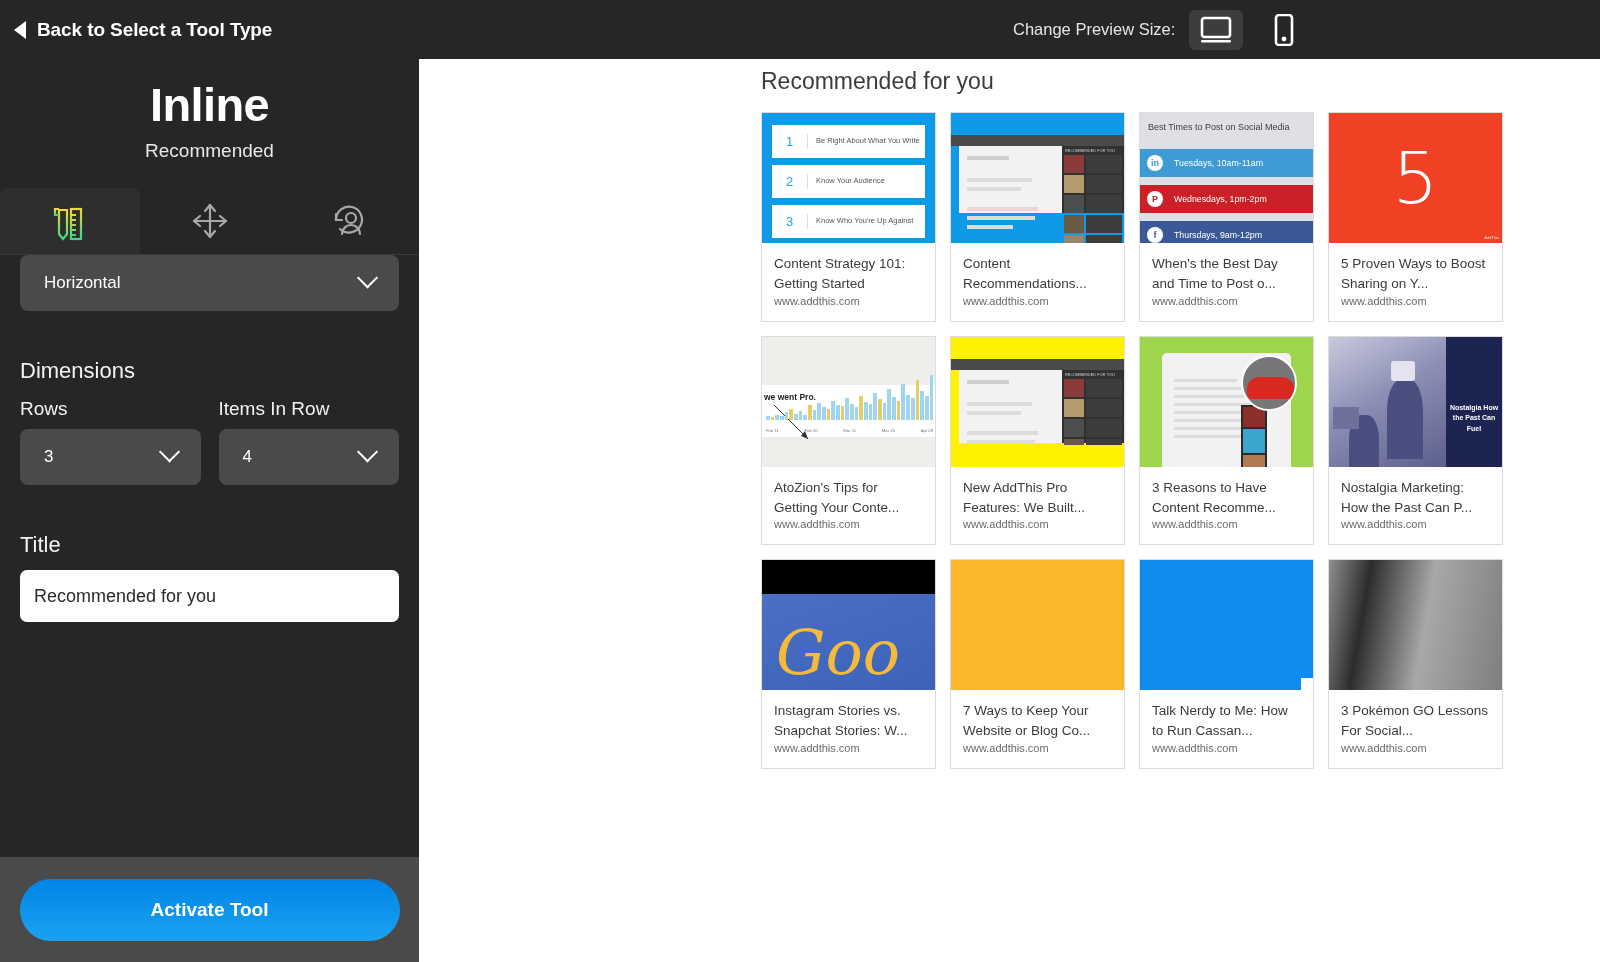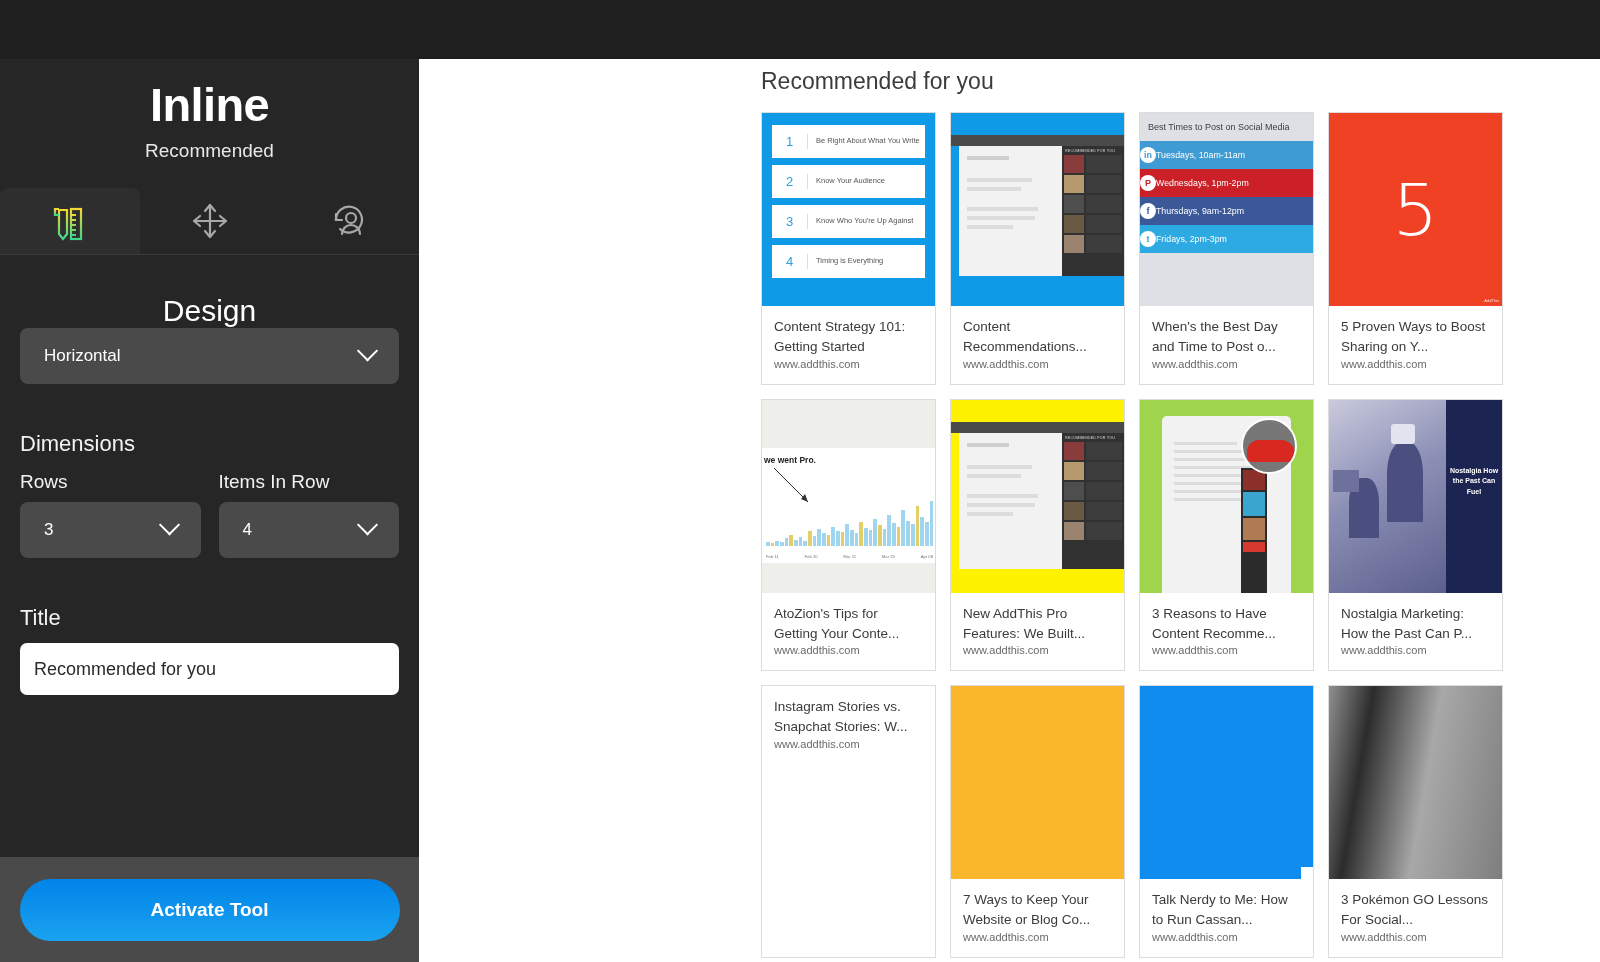--- a/index.html
+++ b/index.html
@@ -104,21 +104,21 @@
   }
   .grid {
     position: absolute; left: 342px; top: 53px;
     display: grid; grid-template-columns: repeat(4, 175px);
     gap: 14px 14px;
   }
   .card {
     width: 175px; background: #ffffff; border: 1px solid #dcdcdc;
     display: flex; flex-direction: column;
   }
-  .card-img { width: 173px; height: 193px; position: relative; overflow: hidden; }
+  .card-img { width: 173px; height: 130px; position: relative; overflow: hidden; }
   .card-body { padding: 11px 12px 14px 12px; }
   .card-title {
     font-size: 13.5px; color: #3b3b3b; line-height: 1.5;
     min-height: 40px;
   }
   .card-src { font-size: 11px; color: #6a6a6a; }
   .th-blue { background: #0f9ae8; }
   .th-list { position: absolute; left: 10px; right: 10px; top: 12px; }
   .th-item {
     background: #fff; height: 33px; margin-bottom: 7px; display: flex;
@@ -134,22 +134,22 @@
   .bw-lines { position: absolute; left: 8px; top: 10px; right: 80px; }
   .bw-line { height: 4px; background: #dcdcdc; margin-bottom: 5px; }
   .bw-rail { position: absolute; right: 0; top: 0; bottom: 0; width: 62px; background: #313131; }
   .bw-railhd { color: #ddd; font-size: 3.6px; padding: 3px 2px 2px 3px; letter-spacing: .2px; }
   .bw-rrow { display: flex; gap: 2px; margin: 0 2px 2px 2px; height: 18px; }
   .bw-rthumb { width: 20px; background: #7a6a5e; }
   .bw-rtxt { flex: 1; background: #3c3c3c; }
 
   .th-times { background: #dfe0e6; }
   .tt-head { font-size: 9px; color: #3d3d3d; padding: 9px 8px; }
-  .tt-row { height: 28px; display: flex; align-items: center; gap: 0;
-    color: #fff; font-size: 8.8px; }
+  .tt-row { height: 28px; display: flex; align-items: center; padding-left: 7px; gap: 11px;
+    color: #fff; font-size: 8.8px; margin-top: 8px; }
   .tt-badge { width: 16px; height: 16px; border-radius: 50%; background: #fff;
     display: flex; align-items: center; justify-content: center; font-size: 9px; font-weight: bold; }
   .tt-li { background: #3e9bd4; } .tt-li .tt-badge { color: #3e9bd4; }
   .tt-pi { background: #cb2027; } .tt-pi .tt-badge { color: #cb2027; }
   .tt-fb { background: #3b5998; } .tt-fb .tt-badge { color: #3b5998; }
   .tt-tw { background: #2daae1; } .tt-tw .tt-badge { color: #2daae1; }
 
   .th-red { background: #f04124; display: flex; align-items: center; justify-content: center; }
   .big-num { font-size: 72px; color: #ffffff; font-weight: 300; line-height: 1;
     font-family: "DejaVu Sans", sans-serif; }
@@ -199,20 +199,44 @@
   .th-gray { background: linear-gradient(100deg,#8f8f8f 0%,#2c2c2c 22%,#a8a8a8 55%,#7e7e7e 100%); }
   .corner-badge { position: absolute; right: 0; bottom: 0; width: 12px; height: 12px;
     background: #ffffff; }
   .addthis-mark { position: absolute; right: 3px; bottom: 3px; font-size: 4px; color: #fff; opacity: .85; }
 </style>
 </head>
 <body>
 
 <div id="app">
 
+  <div class="topbar">
+    <div class="back-link">
+      <span class="back-caret"></span>
+      <span>Back to Select a Tool Type</span>
+    </div>
+
+    <div class="preview-size-group">
+      <span class="preview-size-label">Change Preview Size:</span>
+
+      <div class="size-btn active">
+        <svg width="34" height="28" viewBox="0 0 34 28">
+          <rect x="3" y="2" width="28" height="19" rx="2.5" fill="none" stroke="#ffffff" stroke-width="2.6"></rect>
+          <rect x="2" y="24" width="30" height="2.6" rx="1.3" fill="#ffffff"></rect>
+        </svg>
+      </div>
+
+      <div class="size-btn">
+        <svg width="20" height="32" viewBox="0 0 20 32">
+          <rect x="2" y="1" width="16" height="30" rx="3" fill="none" stroke="#ffffff" stroke-width="2.6"></rect>
+          <circle cx="10" cy="25" r="2.4" fill="#ffffff"></circle>
+        </svg>
+      </div>
+    </div>
+  </div>
 
   <div class="sidebar">
 
     <div class="tool-head">
       <div class="tool-title">Inline</div>
       <div class="tool-sub">Recommended</div>
     </div>
 
     <div class="tabs">
       <div class="tab active">
@@ -246,21 +270,20 @@
             <path d="M10 22 A13 13 0 1 1 14 31"></path>
             <path d="M10 16 L10 22 L16 22"></path>
             <circle cx="25" cy="20" r="5"></circle>
             <path d="M16 36 A9 9 0 0 1 34 36"></path>
           </g>
         </svg>
       </div>
     </div>
 
     <div class="panel-body">
-      <div class="panel-title">Design</div>
 
       <div class="field-group">
 
         <div class="select-box">
           <span>Horizontal</span>
           <span class="chev"></span>
         </div>
 
         <div class="field-label" style="margin-bottom:8px;">Dimensions</div>
 
@@ -555,20 +578,25 @@
             <div class="tn-txt">Nostalgia How the Past Can Fuel</div>
           </div>
         </div>
         <div class="card-body">
           <div class="card-title">Nostalgia Marketing: How the Past Can P...</div>
           <div class="card-src">www.addthis.com</div>
         </div>
       </div>
 
       <div class="card">
+        <div class="card-img th-black">
+          <div class="tb-half">
+            <div class="tb-goo">Goo</div>
+          </div>
+        </div>
         <div class="card-body">
           <div class="card-title">Instagram Stories vs. Snapchat Stories: W...</div>
           <div class="card-src">www.addthis.com</div>
         </div>
       </div>
 
       <div class="card">
         <div class="card-img th-amber"></div>
         <div class="card-body">
           <div class="card-title">7 Ways to Keep Your Website or Blog Co...</div>

